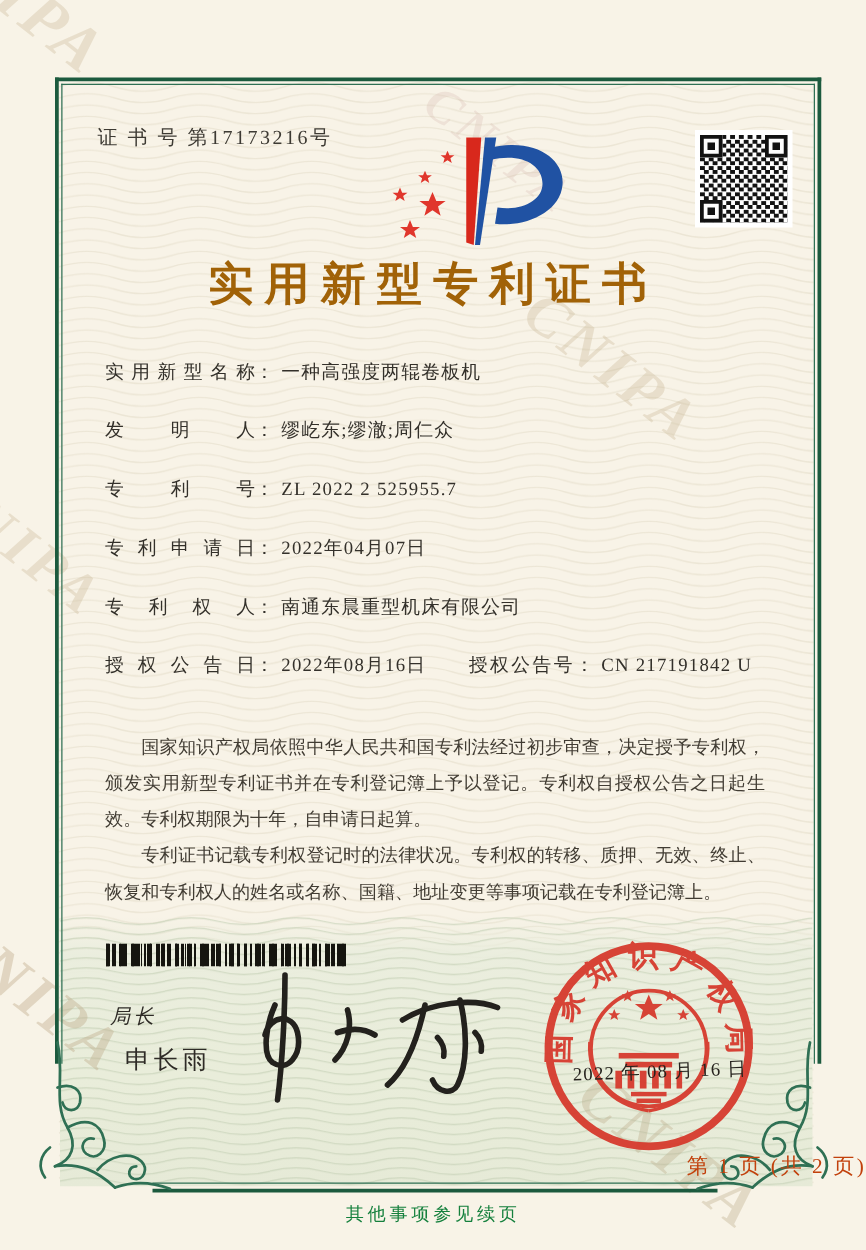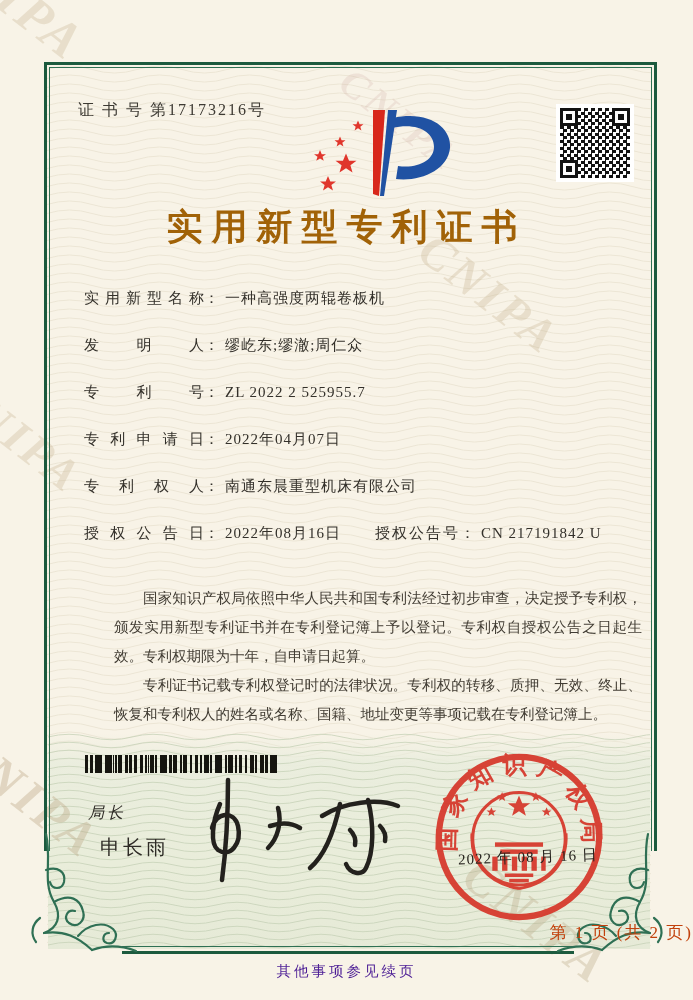--- a/index.html
+++ b/index.html
@@ -60,42 +60,42 @@
   
   .fields{position:absolute; left:84px; top:288px; width:545px; z-index:4; font-size:15px; color:#33302a;}
   .frow{margin-bottom:27px; line-height:20px; white-space:nowrap;}
   .frow.gap-lg{}
   .flabel{display:inline-block; width:120px; text-align:justify; text-align-last:justify; vertical-align:top;}
   .fcolon{display:inline-block; margin-right:6px;}
   .fvalue{letter-spacing:1px;}
   .flabel2{display:inline-block; margin-left:34px; letter-spacing:2px;}
   
   .body-text{position:absolute; left:84px; top:584px; width:528px; z-index:4;
-    font-size:14.5px; line-height:29px; text-align:justify; color:#413c33;margin-left:30px;}
+    font-size:14.5px; line-height:29px; text-align:justify; color:#413c33;}
   .body-text p{margin:0; text-indent:2em;}
   
   .barcode{
     position:absolute; left:85px; top:755px; width:192px; height:18px; z-index:4;
     background-image:
       repeating-linear-gradient(90deg,#15150f 0 2px,transparent 2px 5px),
       repeating-linear-gradient(90deg,#15150f 0 1px,transparent 1px 7px),
       repeating-linear-gradient(90deg,#15150f 0 3px,transparent 3px 11px);
   }
   .sig-title{position:absolute; left:88px; top:803px; z-index:4; font-size:16px; letter-spacing:3px; color:#2e2b26;font-style:italic;}
   .sig-name {position:absolute; left:100px; top:834px; z-index:4; font-size:20px; letter-spacing:3px; color:#2e2b26;}
   .sig-script{position:absolute; left:182px; top:768px; width:226px; height:118px; z-index:4;}
   .seal{position:absolute; left:430px; top:748px; width:178px; height:178px; z-index:4; opacity:.93;}
   .seal-date{
     position:absolute; left:432px; top:848px; width:192px; z-index:5; text-align:center;
     font-size:15px; letter-spacing:1px; color:#26231e; transform:rotate(-2deg); white-space:nowrap;
   }
   .page-info{position:absolute; left:0; right:0; top:921px; z-index:4; text-align:right;
     font-size:17px; letter-spacing:2px; color:#c2410c;}
   .cont-note{position:absolute; left:0; right:0; top:962px; z-index:4; text-align:center;
-    font-size:14.5px; letter-spacing:3px; color:#4c1d95;}
+    font-size:14.5px; letter-spacing:3px; color:#15803d;}
 </style>
 </head>
 <body>
 
 <div class="page">
 
   <svg class="waves-layer" width="604" height="884">
     <defs>
       <pattern id="wavesLight" width="90" height="9" patternUnits="userSpaceOnUse">
         <path d="M0,4.5 Q22.5,-2.5 45,4.5 T90,4.5" fill="none" stroke="#ddd5bf" stroke-width="1"></path>

